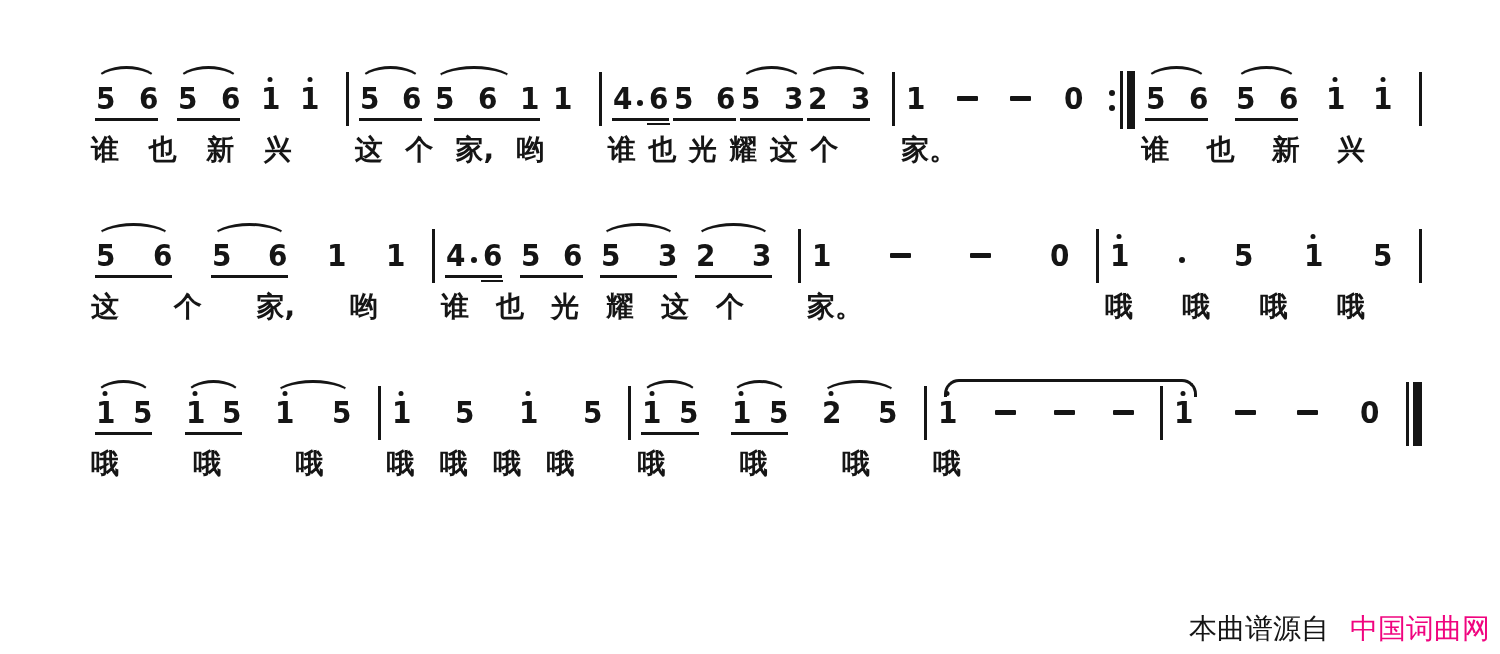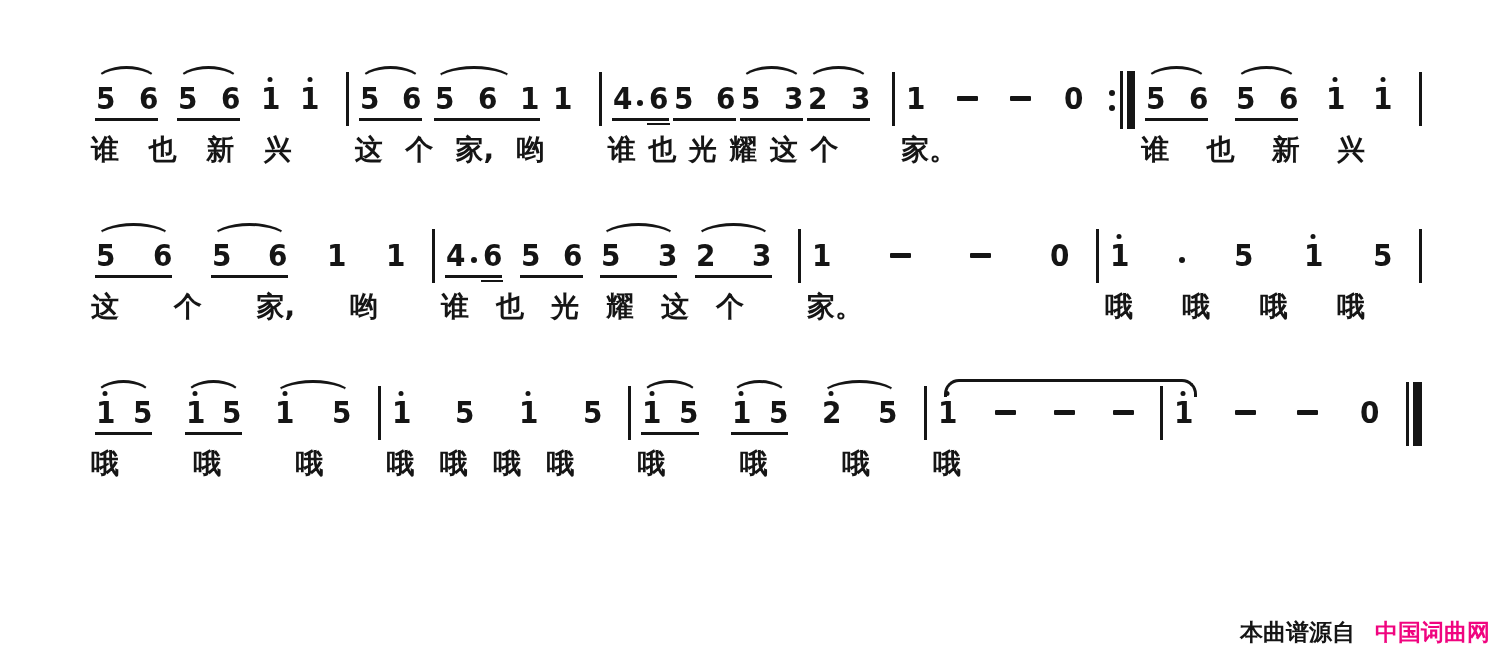--- a/index.html
+++ b/index.html
@@ -35,21 +35,21 @@
   .thin{display:block;width:3px;background:#151515;}
   .thick{display:block;width:8px;background:#151515;margin-left:4px;}
   .finalbar{display:flex;align-items:stretch;height:64px;margin-top:4px;flex:none;}
   .finalbar .thick{width:9px;}
   .lyrics-row{display:flex;justify-content:space-between;padding:9px 54px 0 6px;
               font-size:28px;font-weight:bold;height:40px;white-space:nowrap;}
   .lyrics-row.single{justify-content:flex-start;}
   .lyric{line-height:34px;}
   .tie{position:absolute;height:15px;border:3px solid #151515;border-bottom:none;
        border-radius:15px 15px 0 0;}
-  #footer{position:absolute;right:10px;bottom:6px;font-size:23px;font-weight:bold;
+  #footer{position:absolute;right:10px;bottom:6px;font-size:28px;font-weight:normal;
           white-space:nowrap;}
   #footer .site{margin-left:12px;}
 </style>
 </head>
 <body>
 
 <div id="page">
   <div id="score">
       <div class="system">
         <div class="measure" style="flex-grow: 262;">

